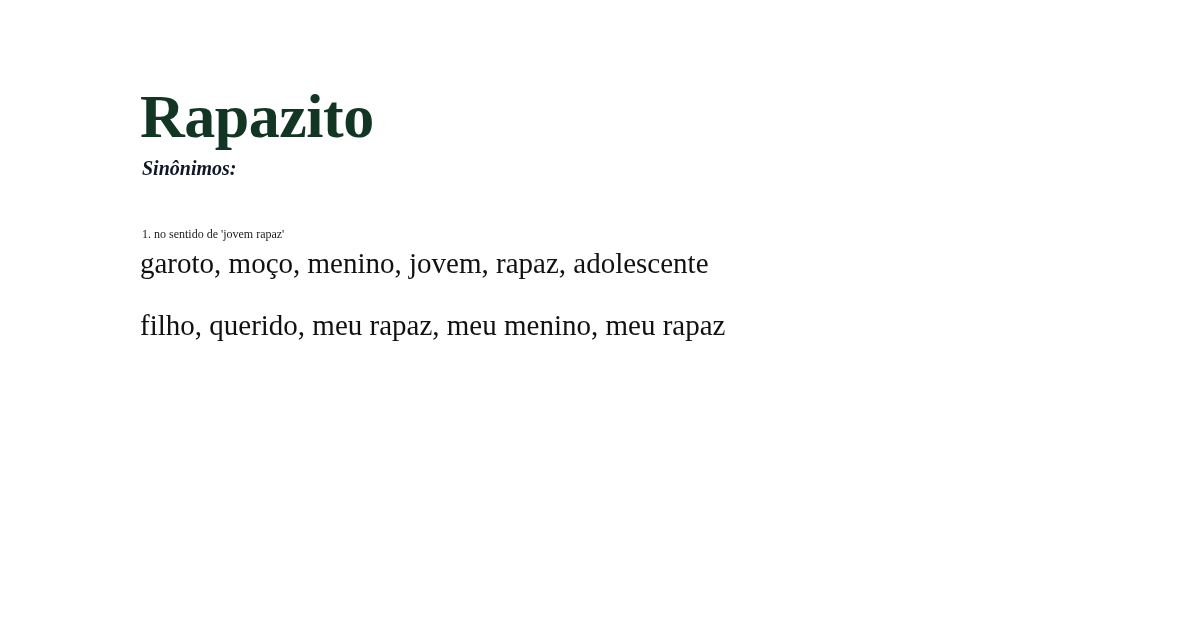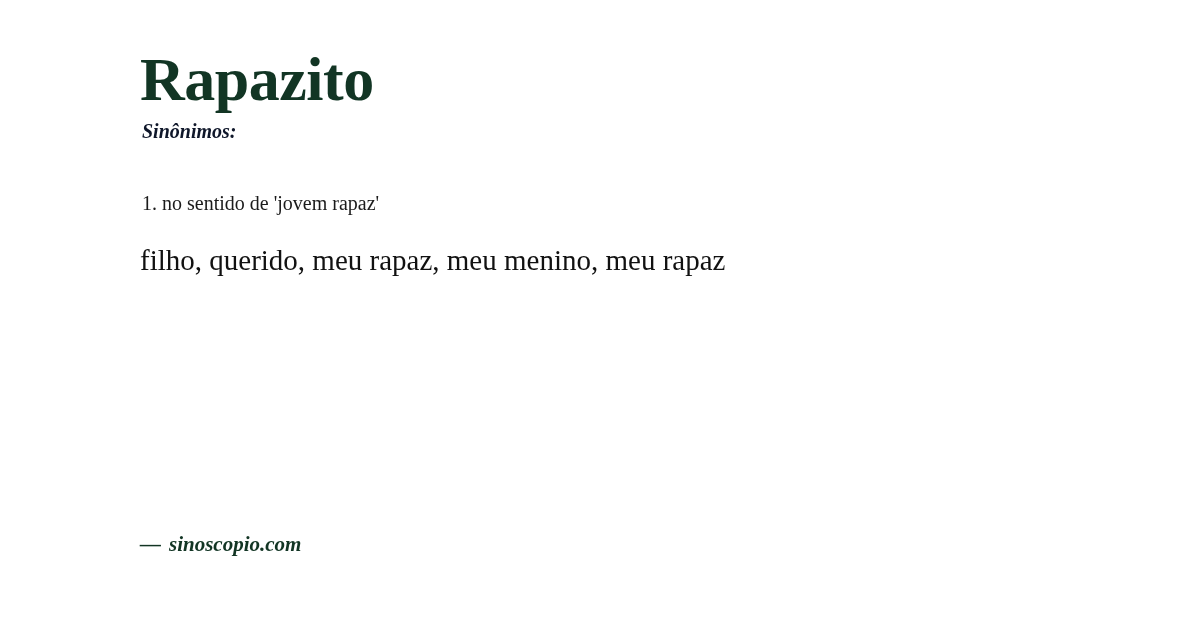--- a/index.html
+++ b/index.html
@@ -11,21 +11,21 @@
     height: 628px;
     background: #ffffff;
     font-family: "Liberation Serif", serif;
     overflow: hidden;
   }
   .page {
     position: relative;
     width: 1200px;
     height: 448px;
     box-sizing: border-box;
-    padding: 47px 0 0 140px;
+    padding: 84px 0 0 140px;
   }
   .headword {
     font-family: "Liberation Serif", serif;
     font-size: 62px;
     font-weight: bold;
     color: #123524;
     line-height: 1.05;
     margin: 0;
     letter-spacing: -0.5px;
   }
@@ -39,21 +39,21 @@
     line-height: 1.1;
   }
   .senses {
     margin-top: 48px;
   }
   .sense {
     margin-bottom: 26px;
   }
   .sense-label {
     font-family: "Liberation Serif", serif;
-    font-size: 20px;
+    font-size: 12px;
     color: #1b1b1b;
     line-height: 1.3;
     margin: 0 0 2px 2px;
   }
   .sense-words {
     font-family: "Liberation Serif", serif;
     font-size: 29px;
     color: #111111;
     line-height: 1.25;
     margin: 0;
@@ -78,28 +78,26 @@
 
 <div class="page">
 
   <h1 class="headword">Rapazito</h1>
   <div class="subtitle">Sinônimos:</div>
 
   <div class="senses">
 
     <div class="sense">
       <p class="sense-label">1. no sentido de 'jovem rapaz'</p>
+      <p class="sense-words">garoto, moço, menino, jovem, rapaz, adolescente</p>
     </div>
 
     <div class="sense">
     </div>
 
     <div class="sense">
       <p class="sense-words">filho, querido, meu rapaz, meu menino, meu rapaz</p>
     </div>
 
   </div>
 
-  <div class="footer">
-    <span class="dash">—</span><span>sinoscopio.com</span>
-  </div>
 
 </div>
 
 </body></html>

